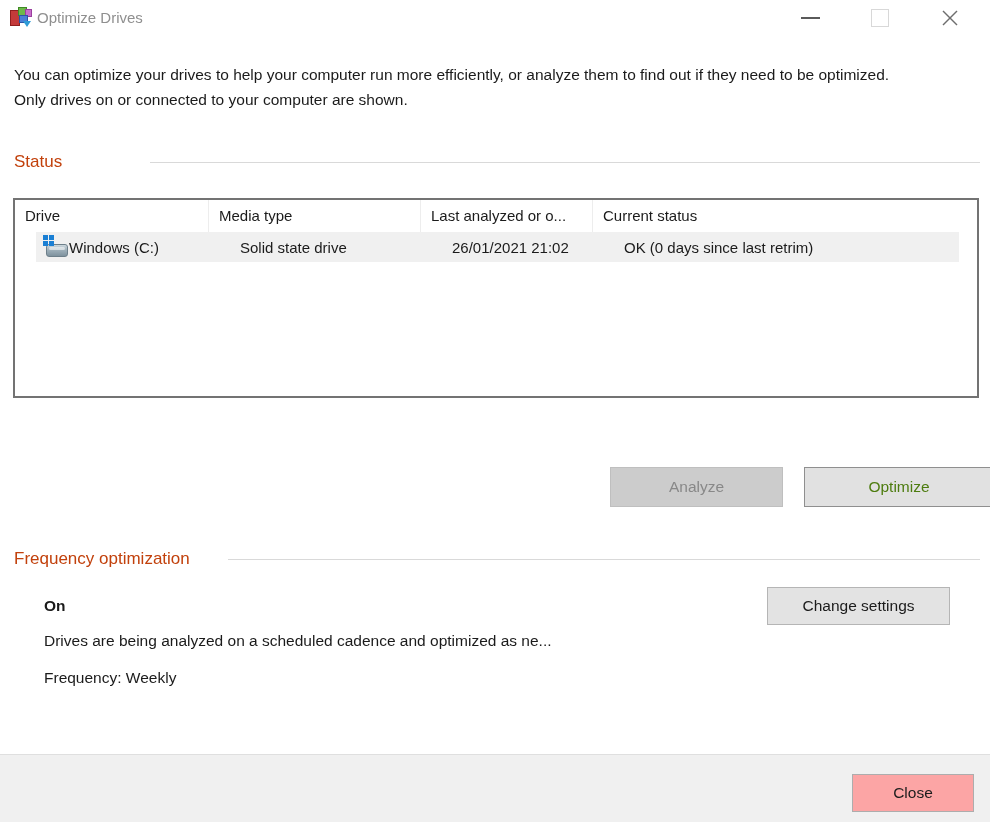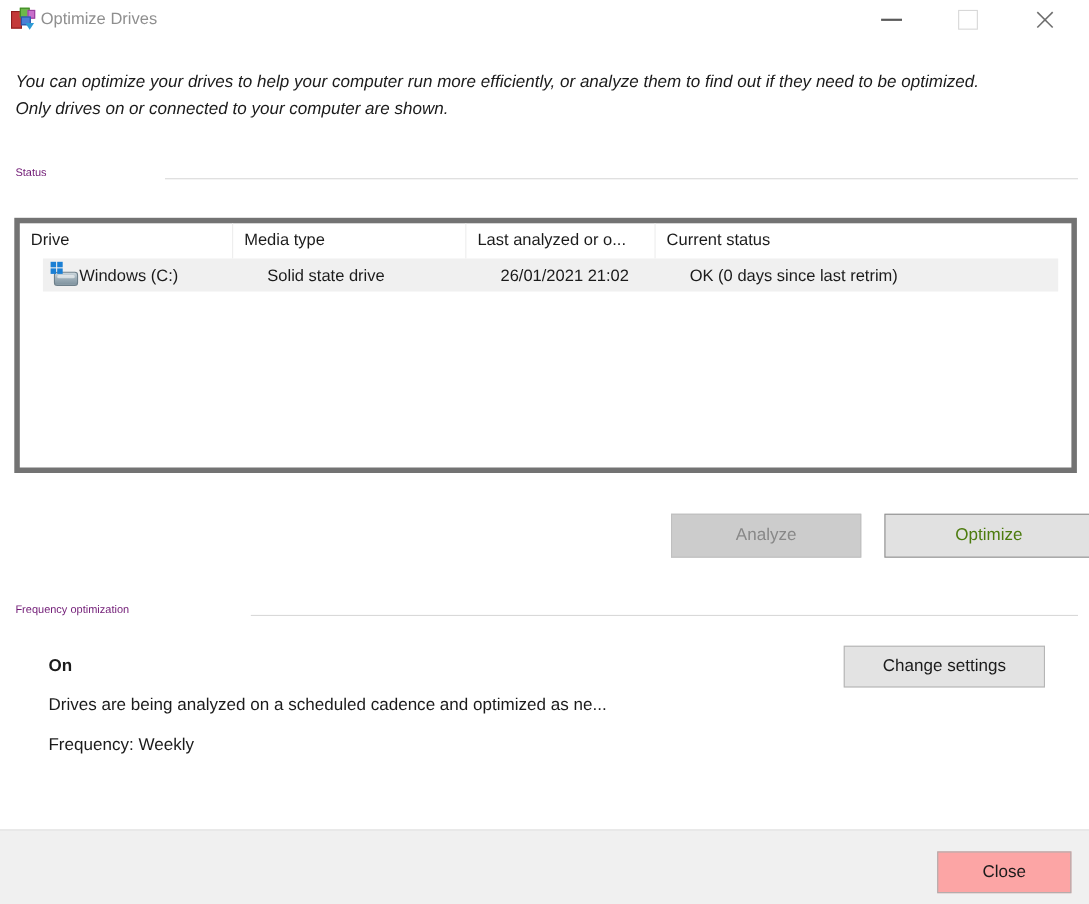--- a/index.html
+++ b/index.html
@@ -14,30 +14,30 @@
   .app-icon .blk { position:absolute; }
   .app-title { position:absolute; left:37px; top:9px; font-size:15px; color:#8f8f8f; }
   .winbtn { position:absolute; top:0; width:46px; height:36px; display:flex; align-items:center; justify-content:center; }
   .btn-min  { left:787px; }
   .btn-max  { left:857px; }
   .btn-close{ left:927px; }
   .min-glyph { width:19px; height:2px; background:#5a5a5a; }
   .max-glyph { width:16px; height:16px; border:1px solid #d8d8d8; background:#fff; }
 
   
-  .desc { position:absolute; left:14px; top:62px; width:904px; font-size:15.5px; line-height:25px; color:#1b1b1b;font-style:italic; }
+  .desc { position:absolute; left:14px; top:62px; width:904px; font-size:15.5px; line-height:25px; color:#1b1b1b; }
 
   
-  .group-label { position:absolute; font-size:10px; color:#701a75; }
+  .group-label { position:absolute; font-size:17px; color:#c2410c; }
   .group-line  { position:absolute; height:1px; background:#d9d9d9; }
 
   
   .table {
-    position:absolute; left:13px; top:198px; width:966px; height:232px;
-    border:5px solid #737373; background:#ffffff; box-sizing:border-box;
+    position:absolute; left:13px; top:198px; width:966px; height:200px;
+    border:2px solid #737373; background:#ffffff; box-sizing:border-box;
   }
   .thead { display:flex; height:32px; }
   .th {
     box-sizing:border-box; padding:7px 4px 0 10px; font-size:15px; color:#1b1b1b;
     border-right:1px solid #ededed; overflow:hidden; white-space:nowrap;
   }
   .col0 { width:194px; } .col1 { width:212px; } .col2 { width:172px; } .col3 { flex:1; border-right:none; }
   .trow {
     position:relative; display:flex; height:30px; width:923px; background:#f0f0f0;
     align-items:center; font-size:15px; cursor:default;margin-left:21px;

